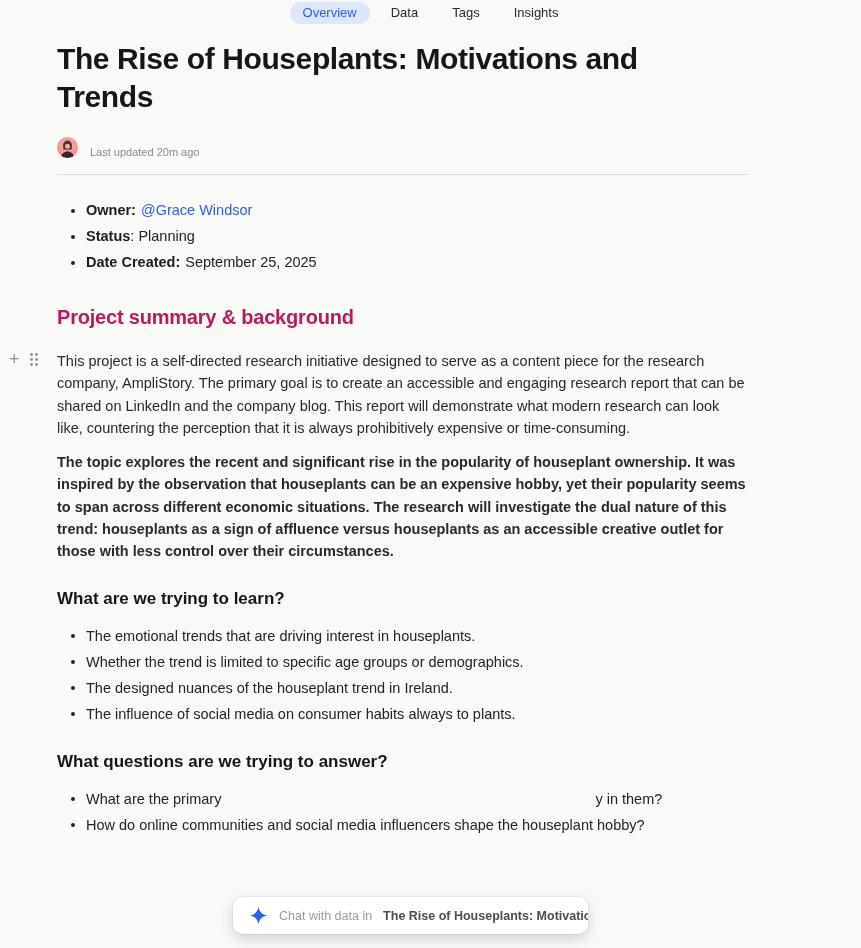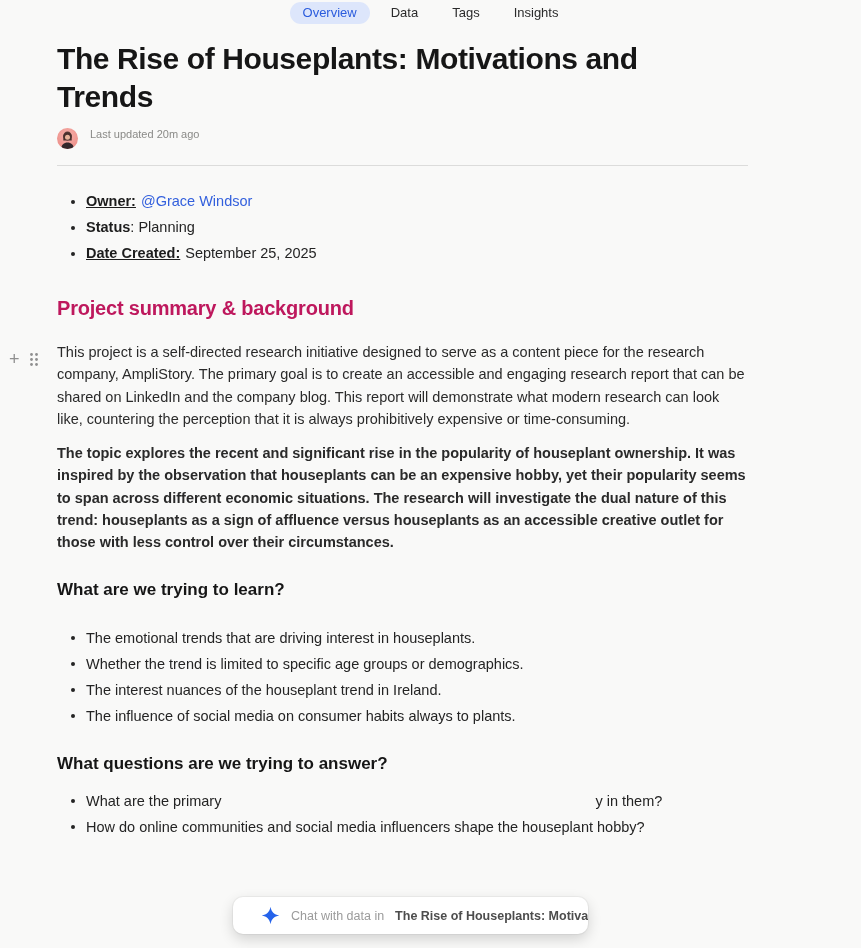--- a/index.html
+++ b/index.html
@@ -22,72 +22,72 @@
   }
   .tab.active { background:#dde6fb; color:#2b5cdd; }
 
   
   .page { width:691px; margin-left:57px; }
 
   h1.doc-title {
     margin-top:16px; font-size:30px; line-height:38px; font-weight:700;
     letter-spacing:-0.4px; color:#161616; max-width:640px;
   }
-  .meta-row { display:flex; align-items:flex-start; gap:12px; margin-top:12px; height:21px; }
+  .meta-row { display:flex; align-items:flex-end; gap:12px; margin-top:21px; height:21px; }
   .avatar {
     width:21px; height:21px; border-radius:50%; overflow:hidden; position:relative;
     background:radial-gradient(circle at 50% 35%, #f6b1ab 0%, #ee938d 70%, #e5837f 100%);
     flex:0 0 auto;
   }
   .avatar svg { display:block; }
   .meta-text { font-size:11px; color:#8a8a87; }
 
   hr.rule { border:none; border-top:1px solid #dcdcdb; margin-top:16px; }
 
   ul.plain { list-style:none; }
   ul.plain li { position:relative; padding-left:29px; font-size:14.5px; line-height:26px; }
   ul.plain li::before {
     content:""; position:absolute; left:14px; top:11.5px;
     width:4px; height:4px; border-radius:50%; background:#242424;
   }
   .props { margin-top:22px; }
   .props strong { font-weight:700; color:#1d1d1d; }
-  .props strong.gap { margin-right:5px;text-decoration:underline; }
+  .props strong.gap { margin-right:5px; }
   a.user-link { color:#3360dd; text-decoration:none; cursor:pointer; }
 
   h2.sec { font-size:20px; line-height:24px; font-weight:700; color:#be185d; letter-spacing:-0.2px; }
   h3.sub { font-size:17px; line-height:22px; font-weight:700; color:#161616; }
   p.body { font-size:14.5px; line-height:22.3px; color:#2a2a2a; }
 
   .mt-sum { margin-top:30px; }
   .mt-p1 { margin-top:21px; }
   .mt-p2 { margin-top:12px;font-weight:bold; }
   .mt-res { margin-top:31px; }
   .mt-p3 { margin-top:20px; }
   .mt-h3a { margin-top:25px; }
-  .mt-ul2 { margin-top:24px; }
+  .mt-ul2 { margin-top:13px; }
   .mt-h3b { margin-top:24px; }
   .mt-ul3 { margin-top:13px; }
 
   .spacer-hidden { display:inline-block; width:374px; }
 
   
   .block-controls {
     position:absolute; left:9px; top:350px; display:flex; align-items:center; gap:9px;
     color:#8f8f8f;
   }
   .plus-btn { font-size:18px; line-height:18px; cursor:pointer; color:#8f8f8f; }
   .grip-btn { cursor:grab; display:flex; }
 
   
   .chat-pill {
     position:absolute; left:233px; top:897px; width:355px; height:37px;
     background:#ffffff; border-radius:10px;
     box-shadow:0 5px 14px rgba(0,0,0,0.16), 0 0 0 1px rgba(0,0,0,0.04);
-    display:flex; align-items:center; gap:11px; padding:0 28px;
+    display:flex; align-items:center; gap:11px; padding:0 16px;
     cursor:pointer; white-space:nowrap; overflow:hidden;
   }
   .chat-pill .txt { font-size:12.5px; color:#9b9b9b; }
   .chat-pill .doc { font-size:12.5px; font-weight:700; color:#4d4d4d; }
 </style>
 </head>
 <body>
 
 <nav class="tabbar">
   <div class="tab active">Overview</div>
@@ -128,21 +128,21 @@
 
   <h2 class="sec mt-sum">Project summary &amp; background</h2>
   <p class="body mt-p1">This project is a self-directed research initiative designed to serve as a content piece for the research company, AmpliStory. The primary goal is to create an accessible and engaging research report that can be shared on LinkedIn and the company blog. This report will demonstrate what modern research can look like, countering the perception that it is always prohibitively expensive or time-consuming.</p>
   <p class="body mt-p2">The topic explores the recent and significant rise in the popularity of houseplant ownership. It was inspired by the observation that houseplants can be an expensive hobby, yet their popularity seems to span across different economic situations. The research will investigate the dual nature of this trend: houseplants as a sign of affluence versus houseplants as an accessible creative outlet for those with less control over their circumstances.</p>
 
 
   <h3 class="sub mt-h3a">What are we trying to learn?</h3>
   <ul class="plain mt-ul2">
     <li>The emotional trends that are driving interest in houseplants.</li>
     <li>Whether the trend is limited to specific age groups or demographics.</li>
-    <li>The interest nuances of the houseplant trend in Ireland.</li>
+    <li>The designed nuances of the houseplant trend in Ireland.</li>
     <li>The influence of social media on consumer habits always to plants.</li>
   </ul>
 
   <h3 class="sub mt-h3b">What questions are we trying to answer?</h3>
   <ul class="plain mt-ul3">
     <li><span>What are the primary</span><span class="spacer-hidden"></span><span>y in them?</span></li>
     <li>How do online communities and social media influencers shape the houseplant hobby?</li>
   </ul>
 
 </main>

